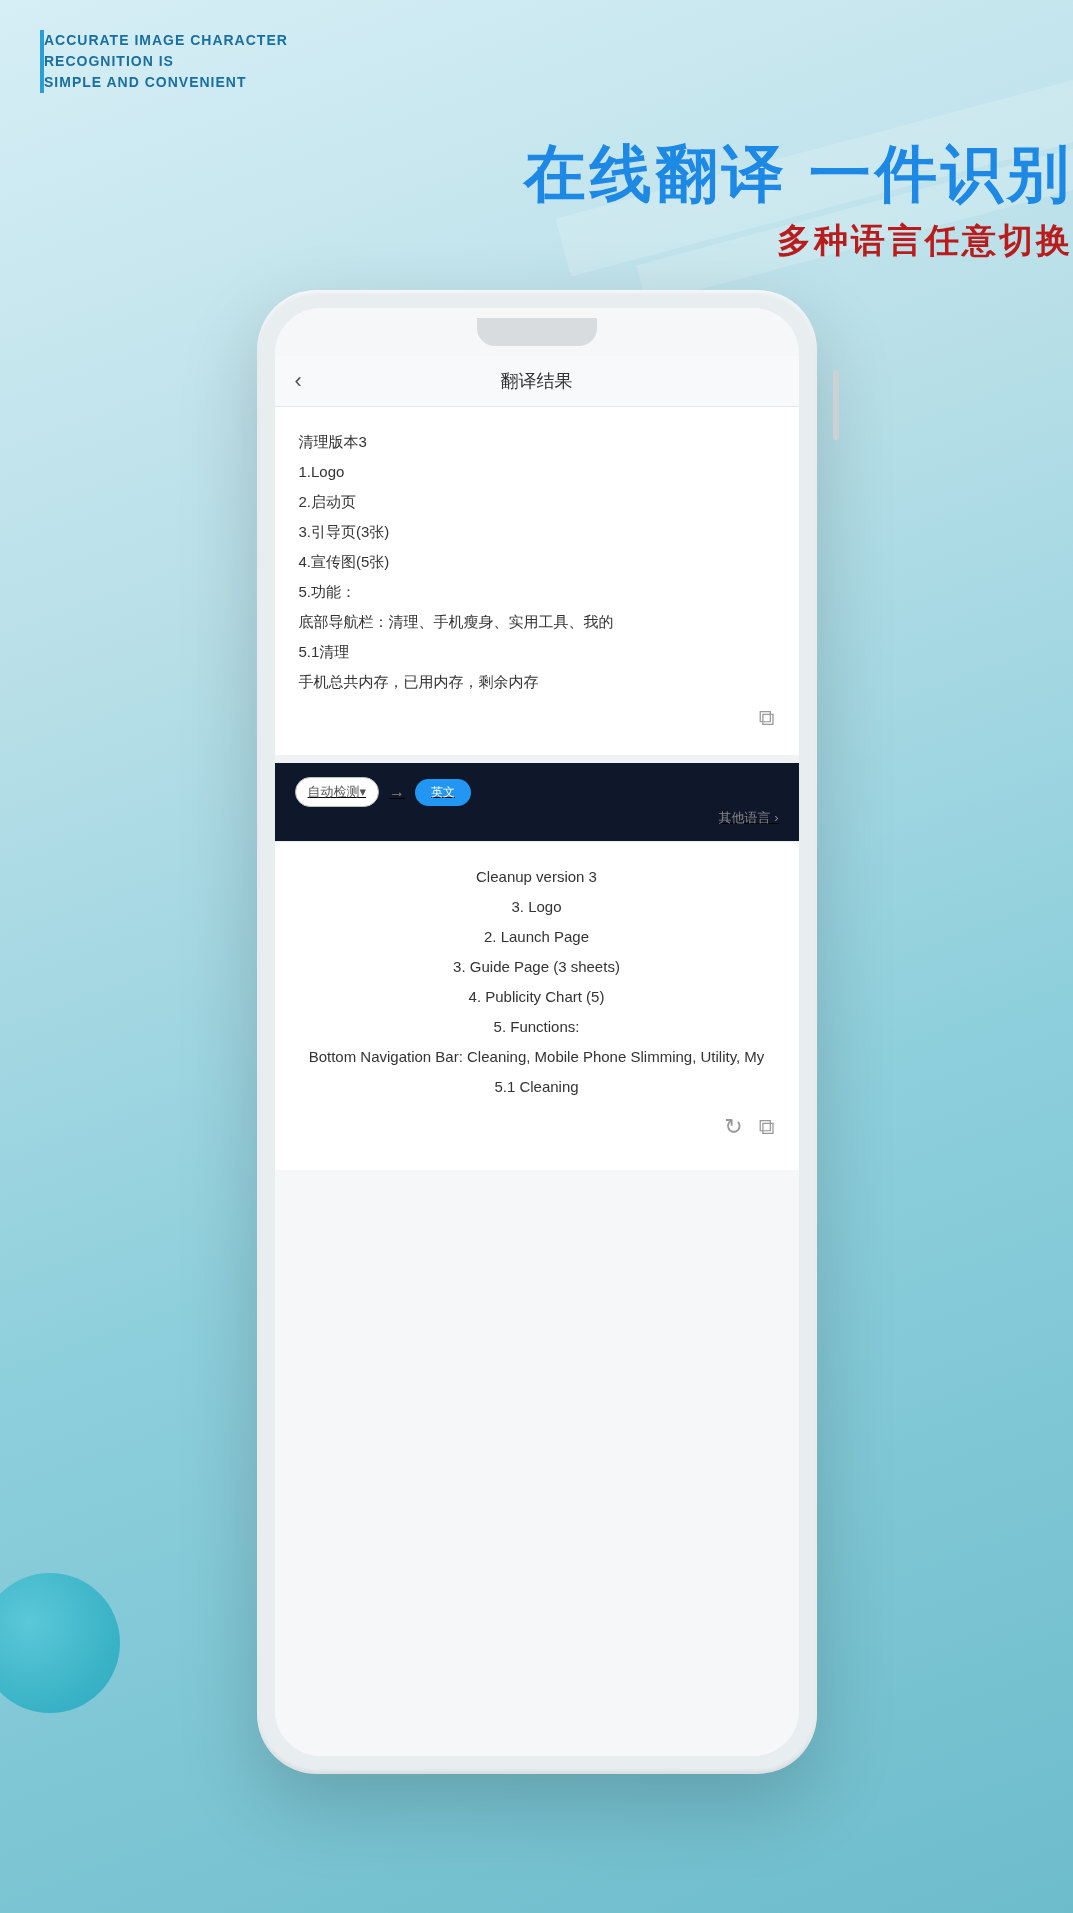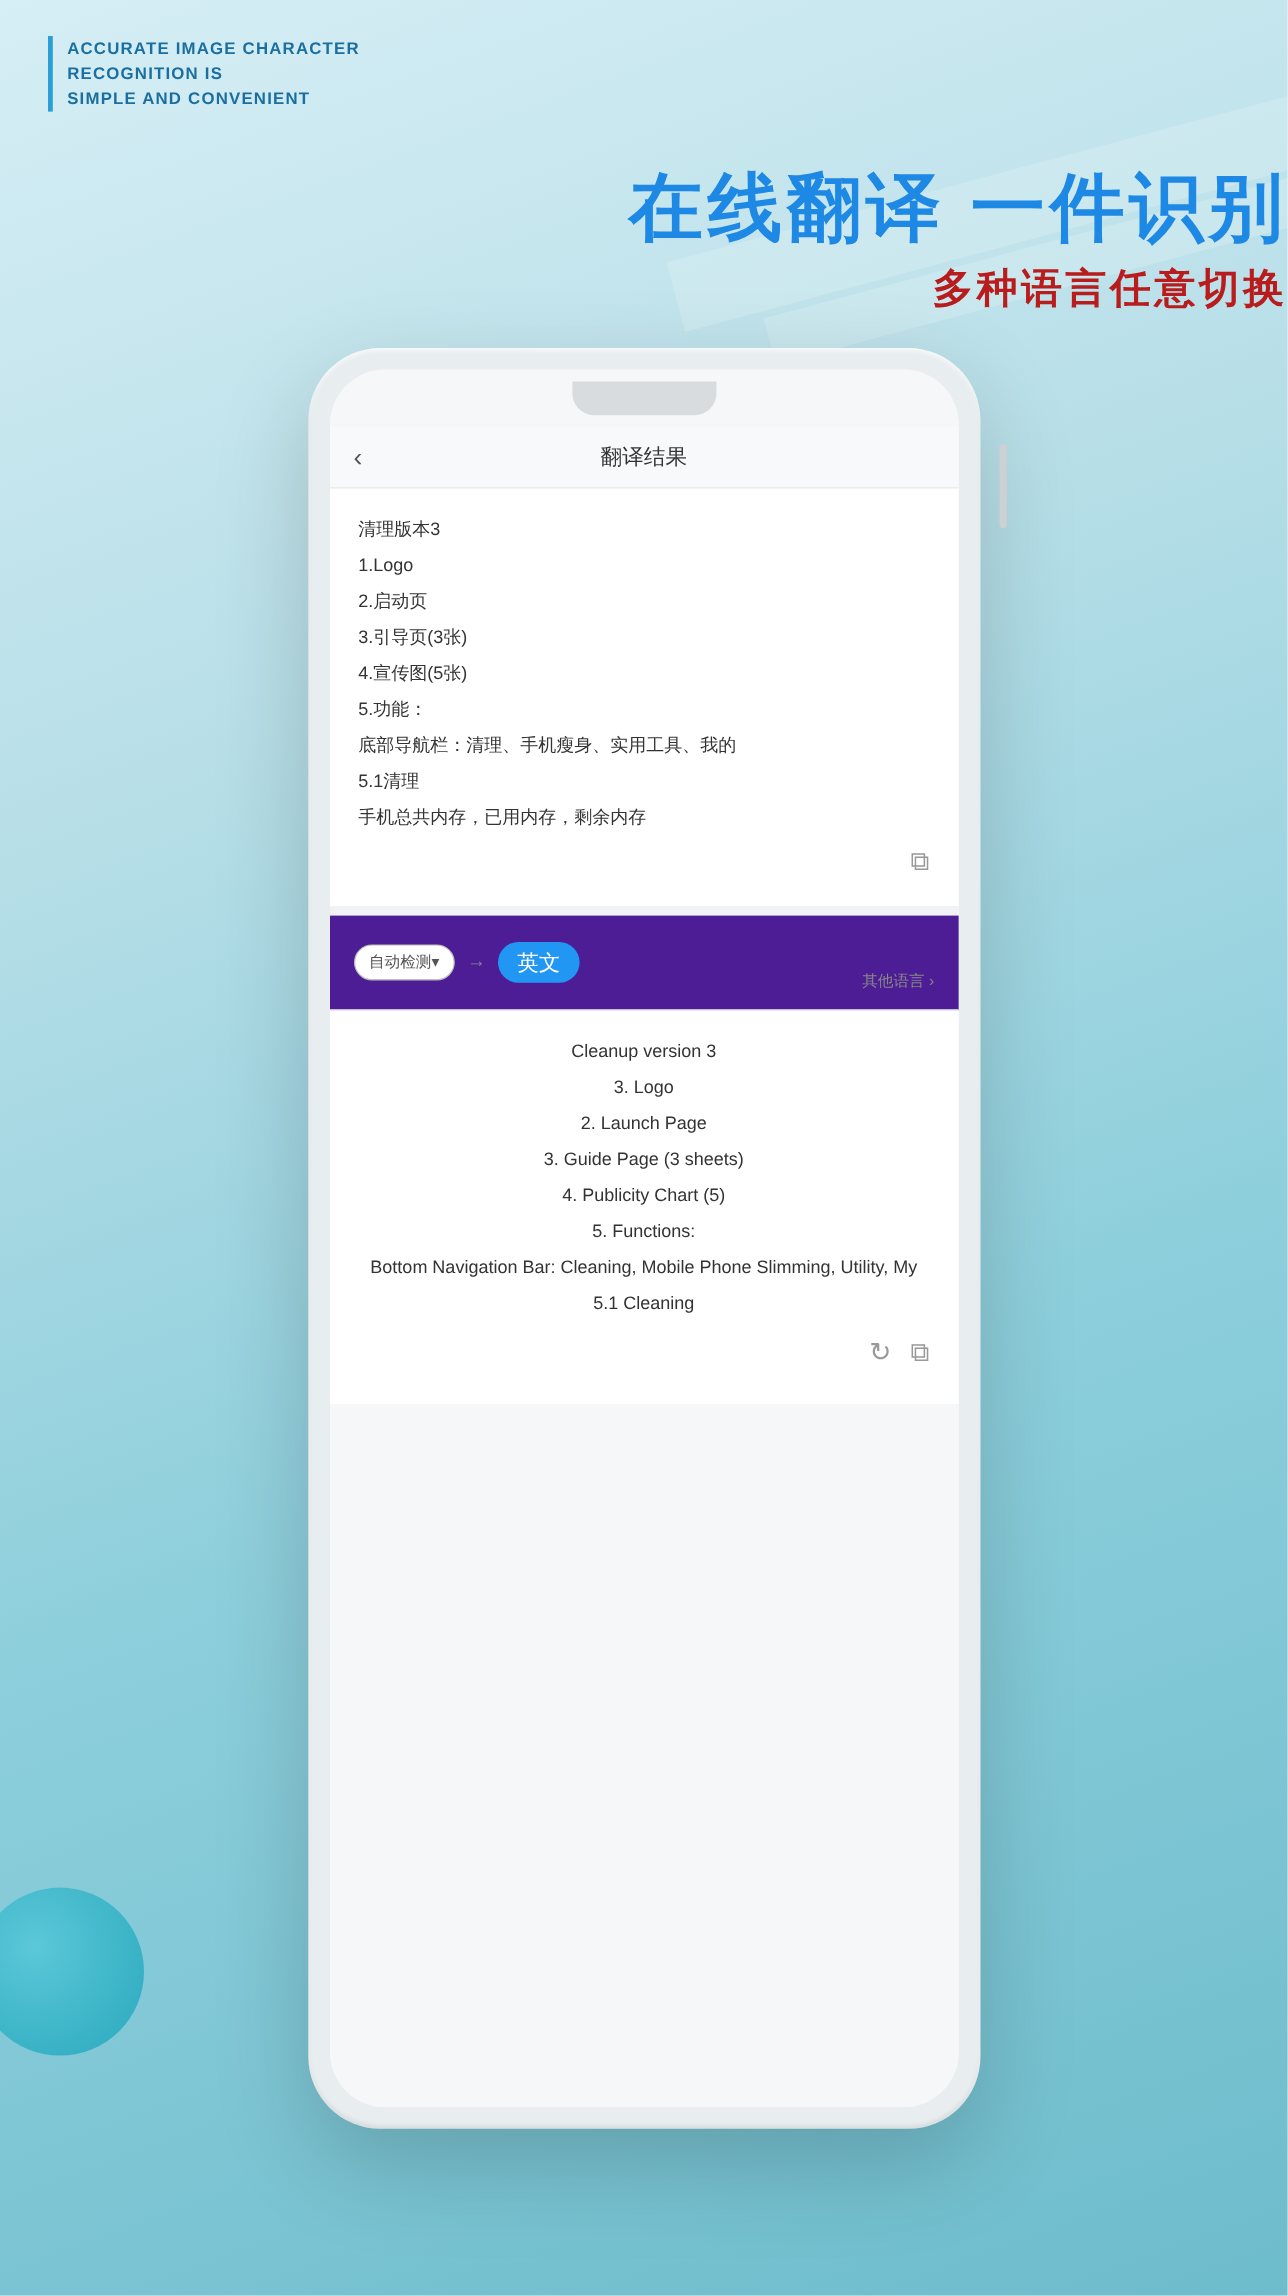--- a/index.html
+++ b/index.html
@@ -41,21 +41,21 @@
       top: 200px;
       right: -60px;
     }
 
     
     .tagline {
       position: absolute;
       top: 30px;
       left: 40px;
       border-left: 4px solid #2a9fd6;
-      padding-left: 12px;
+      padding-left: 0;
       line-height: 1.5;
     }
     .tagline-text {
       font-size: 14px;
       font-weight: 600;
       color: #1a6fa0;
       letter-spacing: 1px;
     }
 
     
@@ -182,26 +182,27 @@
       padding: 8px 0 4px;
     }
     .copy-icon {
       font-size: 22px;
       color: #999;
       cursor: pointer;
     }
 
     
     .translation-controls {
-      background: #4c1d95;
+      background: #0f172a;
       padding: 14px 20px;
       display: flex;
-      align-items: center;
+      align-items: flex-start;
       justify-content: space-between;
       border-bottom: 1px solid #e8eaec;
+      text-decoration: underline;
     }
     .lang-controls-left {
       display: flex;
       align-items: center;
       gap: 10px;
     }
     .auto-detect-btn {
       border: 1px solid #bbb;
       border-radius: 20px;
       padding: 5px 12px;
@@ -216,21 +217,21 @@
     .arrow-right {
       font-size: 16px;
       color: #888;
     }
     .english-btn {
       background: #2196f3;
       color: white;
       border: none;
       border-radius: 20px;
       padding: 5px 16px;
-      font-size: 18px;
+      font-size: 12px;
       cursor: pointer;
       font-weight: 500;
     }
     .other-lang {
       font-size: 13px;
       color: #888;
       cursor: pointer;
       display: flex;
       align-items: center;
       gap: 2px;

